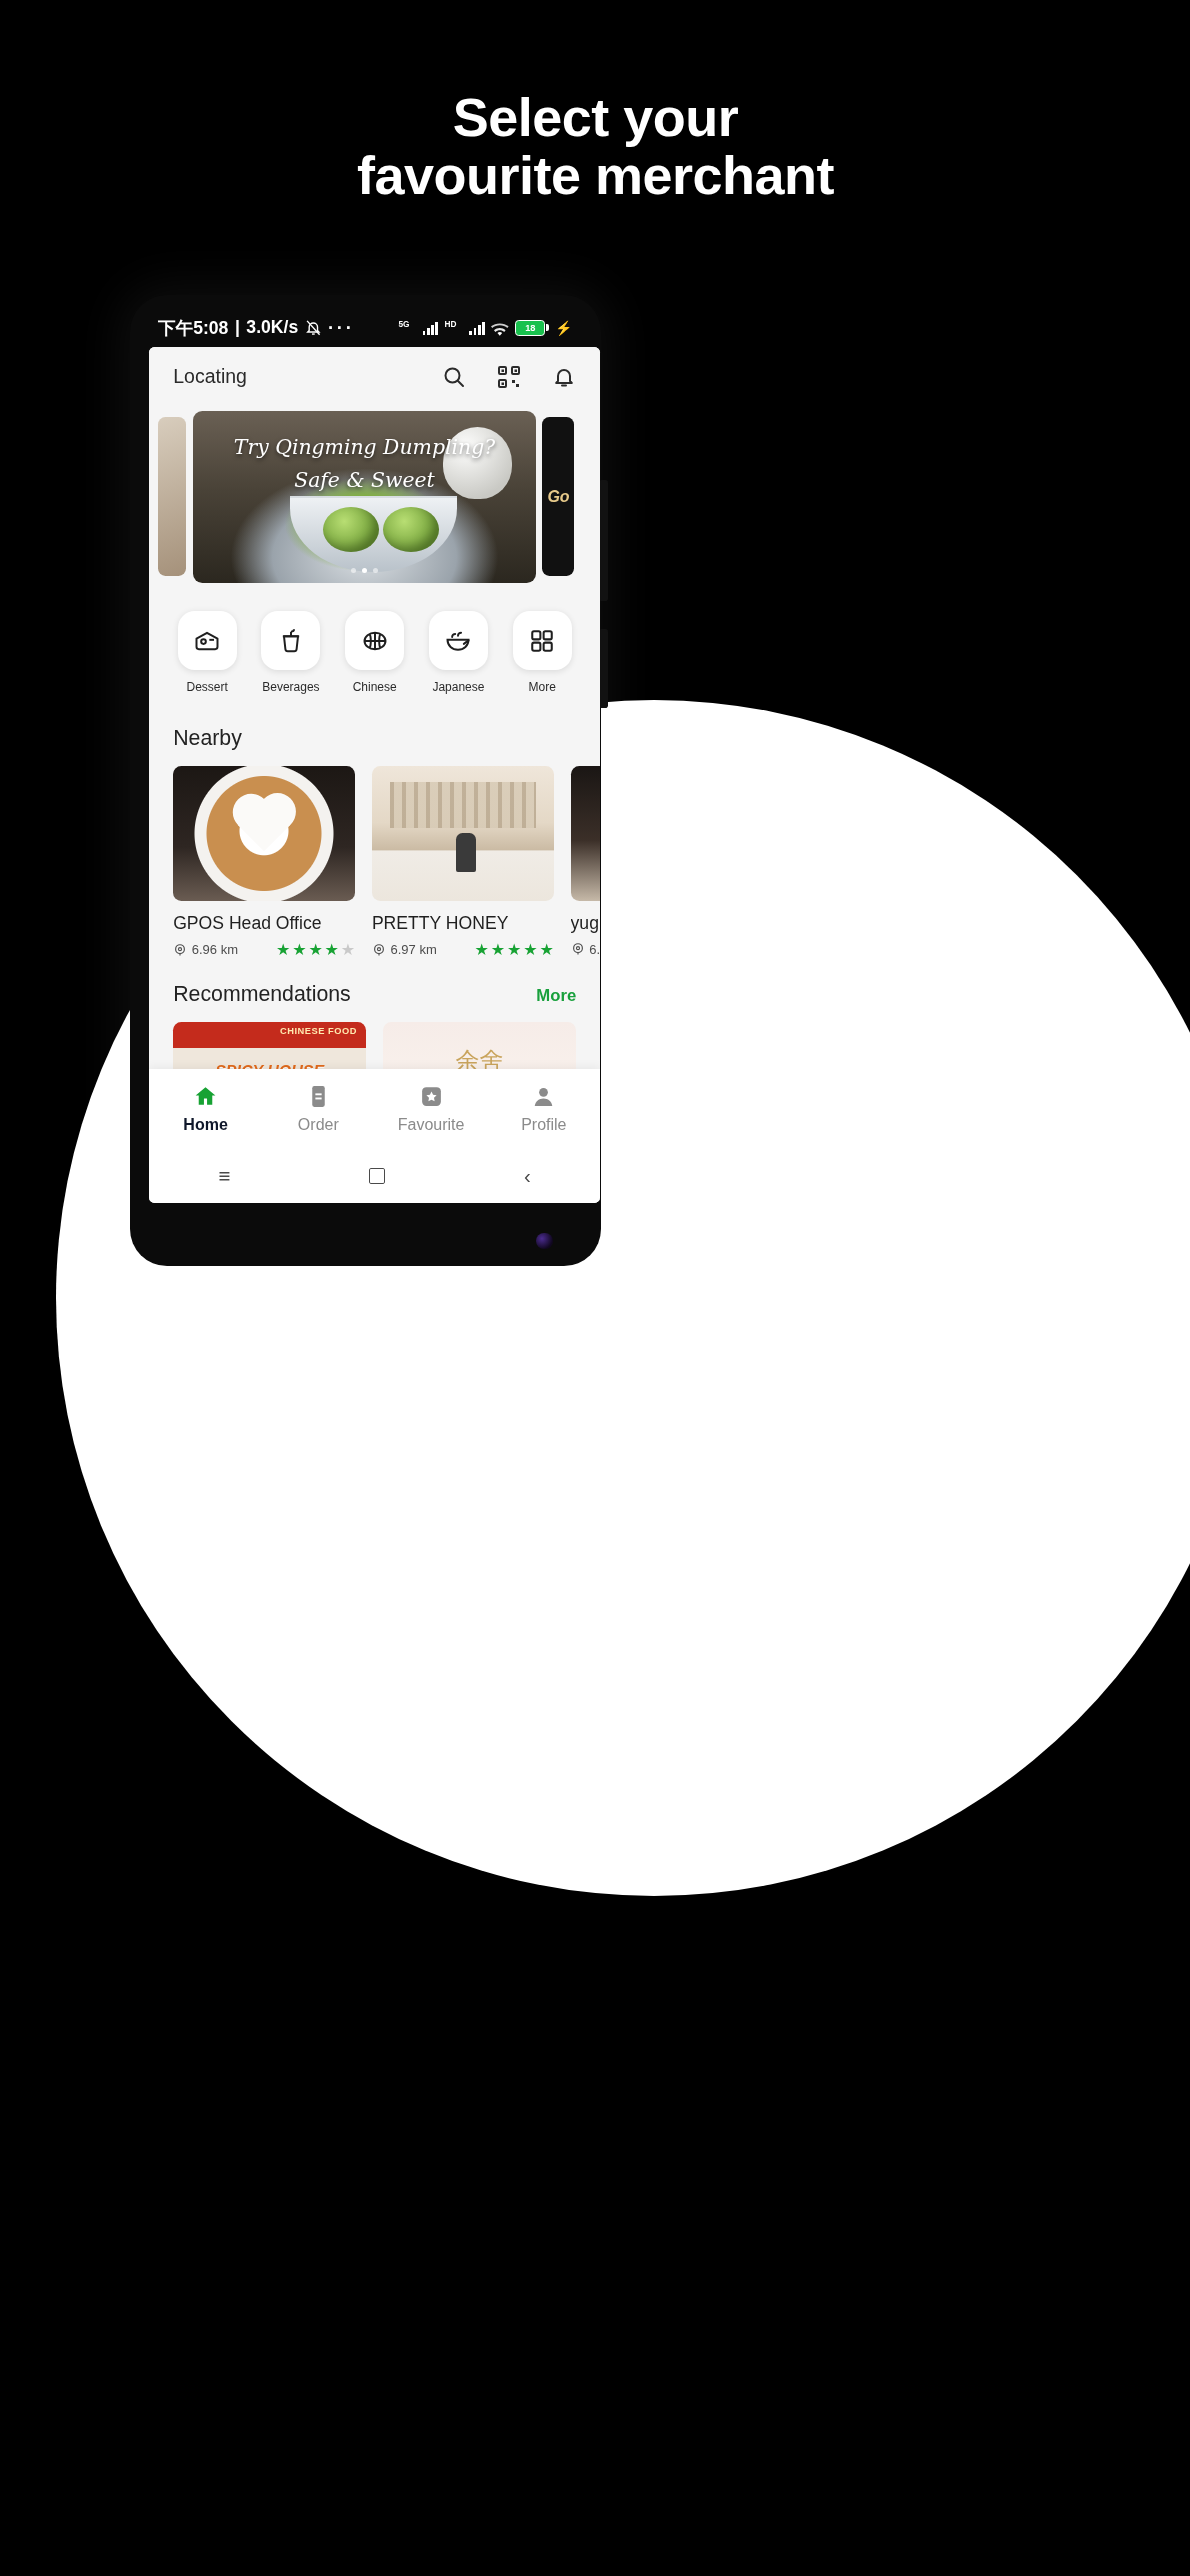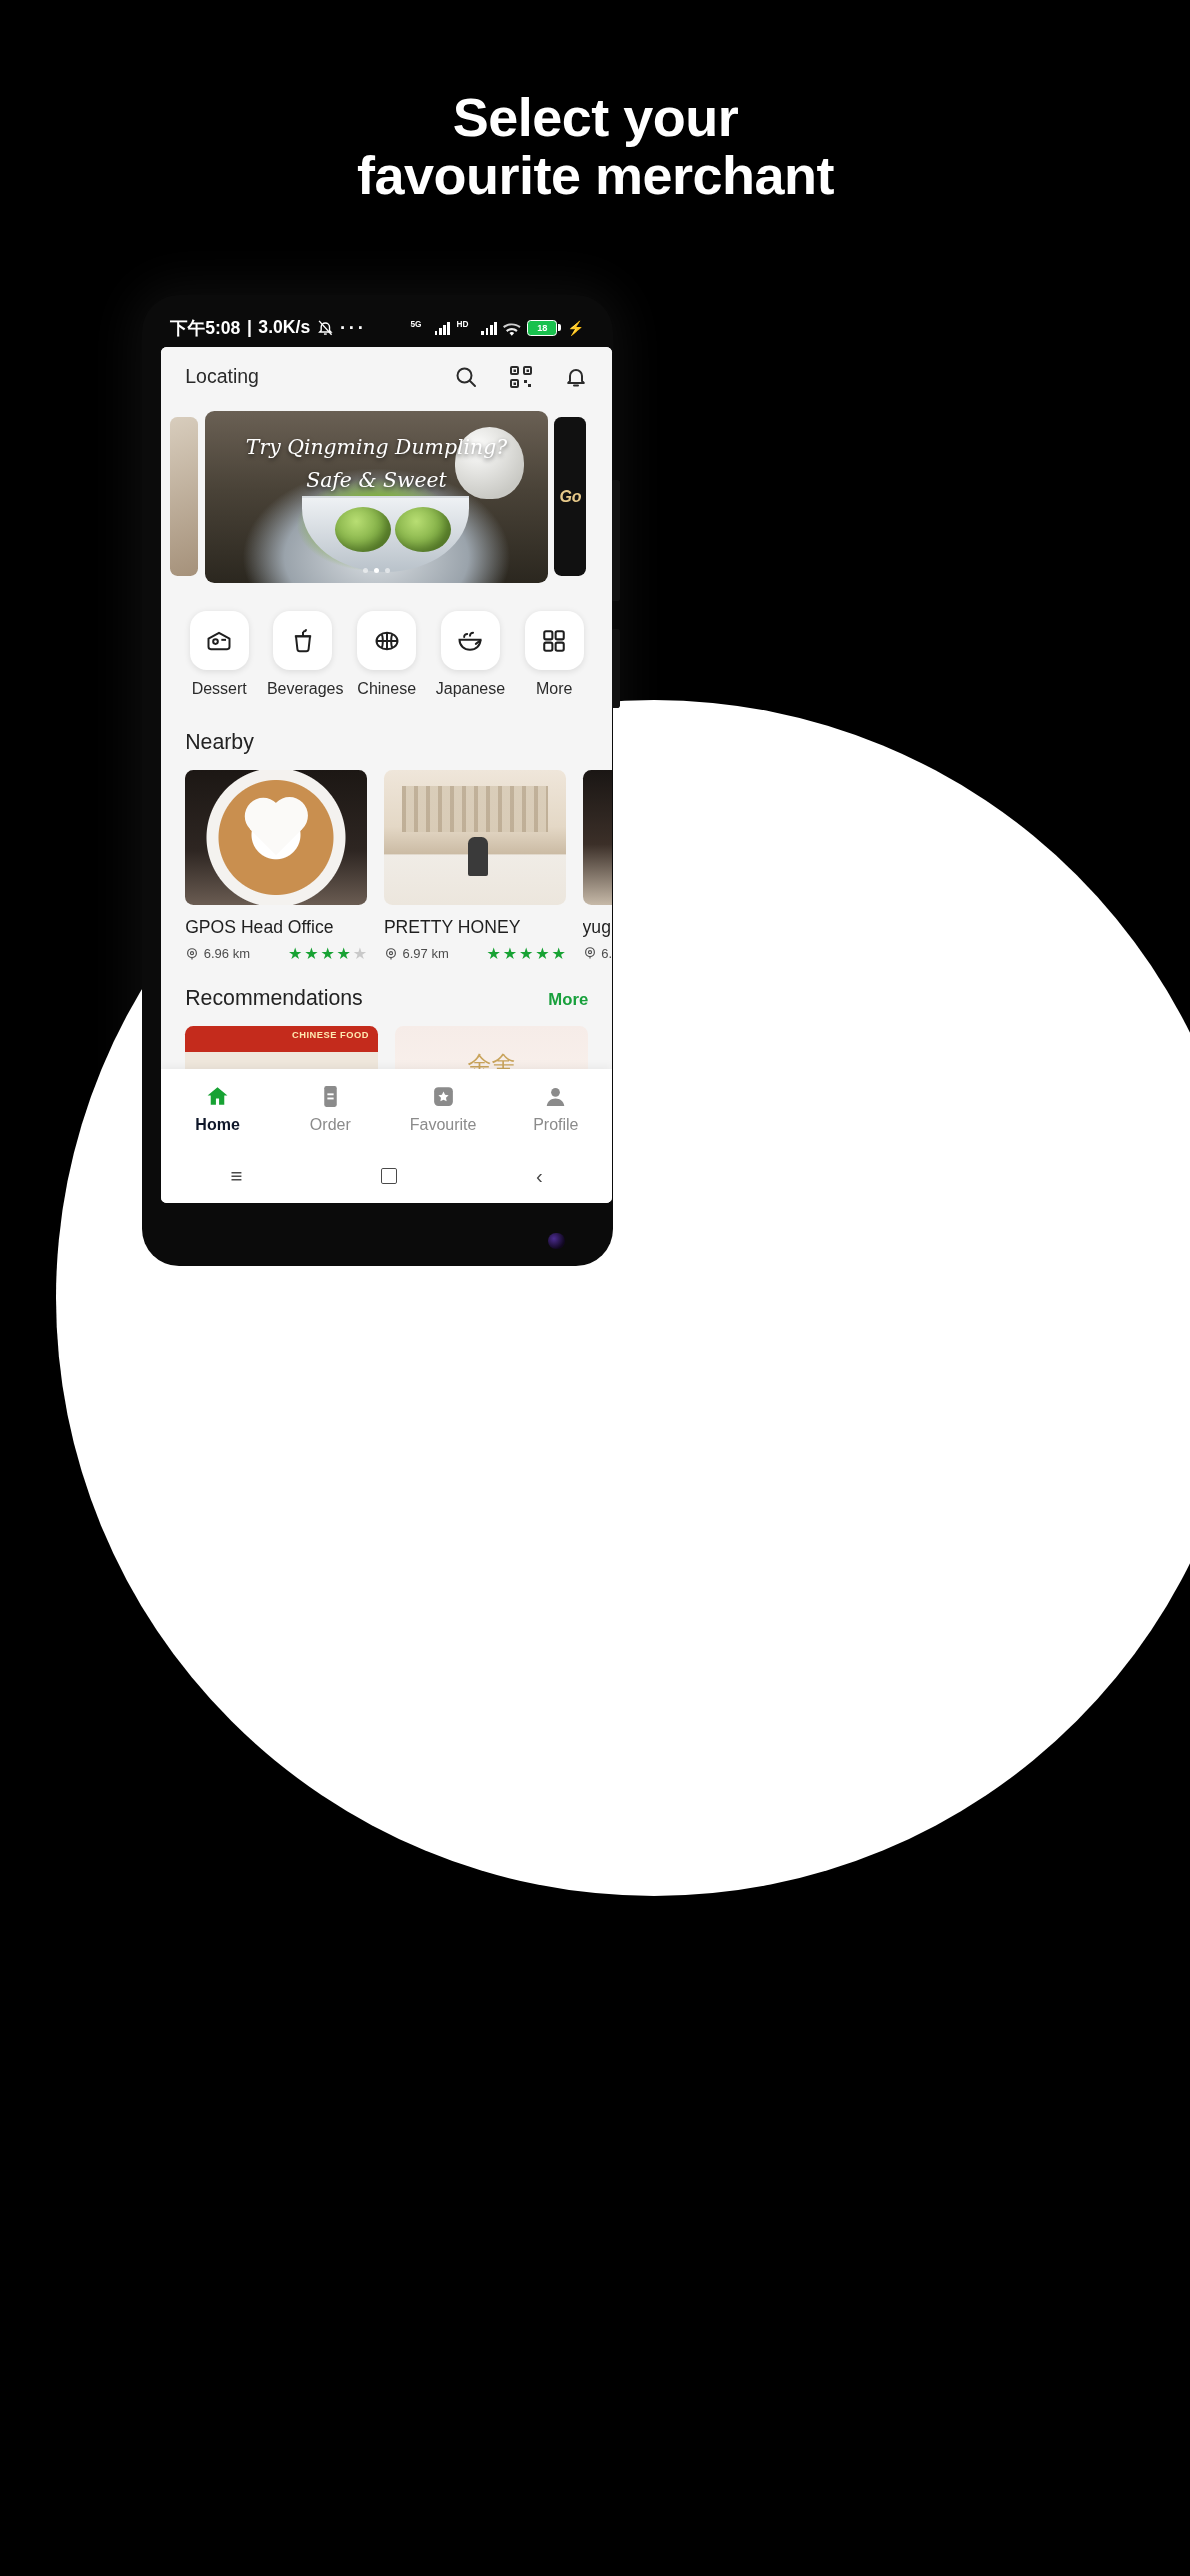--- a/index.html
+++ b/index.html
@@ -25,21 +25,21 @@
     position:absolute;
     left:56px; top:700px;
     width:1196px; height:1196px;
     background:#fff;
     border-radius:50%;
     z-index:1;
   }
 
   
   .phone {
-    position:absolute; left:142px; top:295px;
+    position:absolute; left:130px; top:295px;
     width:471px; height:971px;
     background:#0b0b0b;
     border-radius:37px;
     z-index:4;
     box-shadow:0 0 45px 13px rgba(255,255,255,0.05);
   }
   .phone-side {
     position:absolute; right:-7.4px; top:185px;
     width:9.3px; height:121px; background:#121212; border-radius:2.8px;
   }
@@ -157,21 +157,21 @@
   .cats {
     display:flex; justify-content:space-between;
     padding:24px 22px 7.4px;
   }
   .cat { width:72px; text-align:center; }
   .cat-ico {
     width:59px; height:59px; margin:0 auto; border-radius:16.7px;
     background:#fff; box-shadow:0 1.9px 6.5px rgba(0,0,0,.10);
     display:flex; align-items:center; justify-content:center;
   }
-  .cat-lbl { margin-top:10.2px; font-size:16px; color:#2b2b2b; }
+  .cat-lbl { margin-top:10.2px; font-size:12px; color:#2b2b2b; }
 
   
   .sec {
     display:flex; align-items:baseline;
     padding:24px 24px 0;
   }
   .sec-title { font-size:21.3px; color:#232323; }
   .sec-more { margin-left:auto; font-size:16.7px; color:#18a03c; font-weight:bold; }
 
   

